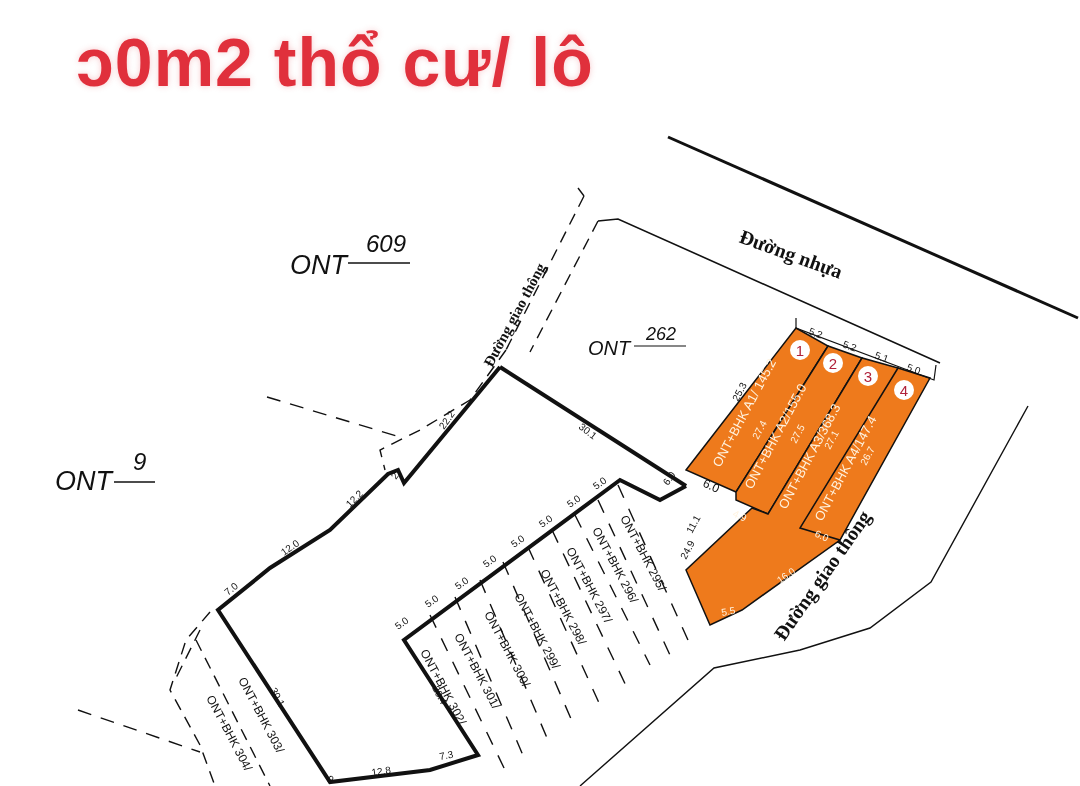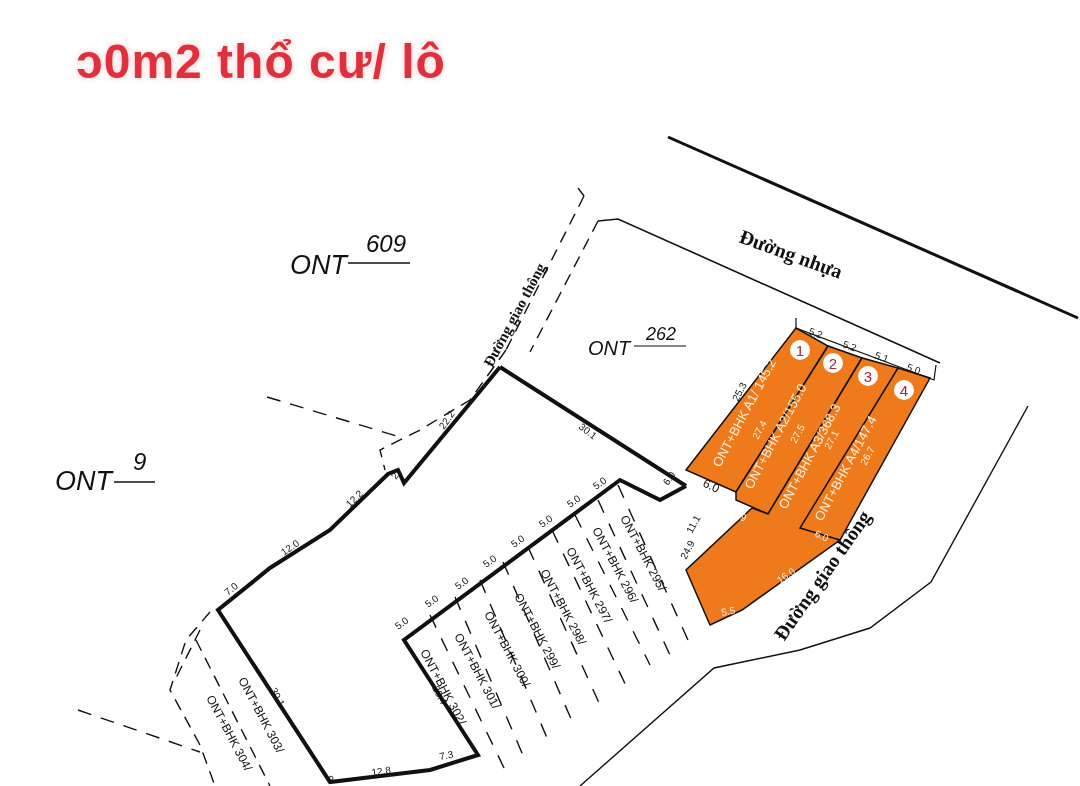--- a/index.html
+++ b/index.html
@@ -1,20 +1,20 @@
 <!DOCTYPE html>
 <html><head>
 <meta charset="utf-8">
 <style>
   html, body { margin: 0; padding: 0; background: #ffffff; }
   body { width: 1080px; height: 786px; position: relative; overflow: hidden; font-family: "Liberation Sans", sans-serif; }
   #title {
     position: absolute; left: 76px; top: 22px;
     font-family: "Liberation Sans", sans-serif; font-weight: bold;
-    font-size: 48px; color: #e0303c; letter-spacing: 1px;
+    font-size: 68px; color: #e0303c; letter-spacing: 1px;
     text-shadow: 0 0 6px rgba(224,48,60,0.25);
     white-space: nowrap; line-height: 80px;
   }
   svg { position: absolute; left: 0; top: 0; }
   .ont { font-family: "Liberation Sans", sans-serif; font-style: italic; font-size: 27px; fill: #111; }
   .ontnum { font-family: "Liberation Sans", sans-serif; font-style: italic; font-size: 24px; fill: #111; }
   .road { font-family: "Liberation Serif", serif; font-weight: bold; font-size: 20px; fill: #111; }
   .dim { font-family: "Liberation Sans", sans-serif; font-size: 10px; fill: #111; }
   .dimw { font-family: "Liberation Sans", sans-serif; font-size: 10px; fill: #fff3e0; }
   .lot { font-family: "Liberation Sans", sans-serif; font-size: 13px; fill: #fff3e0; }

